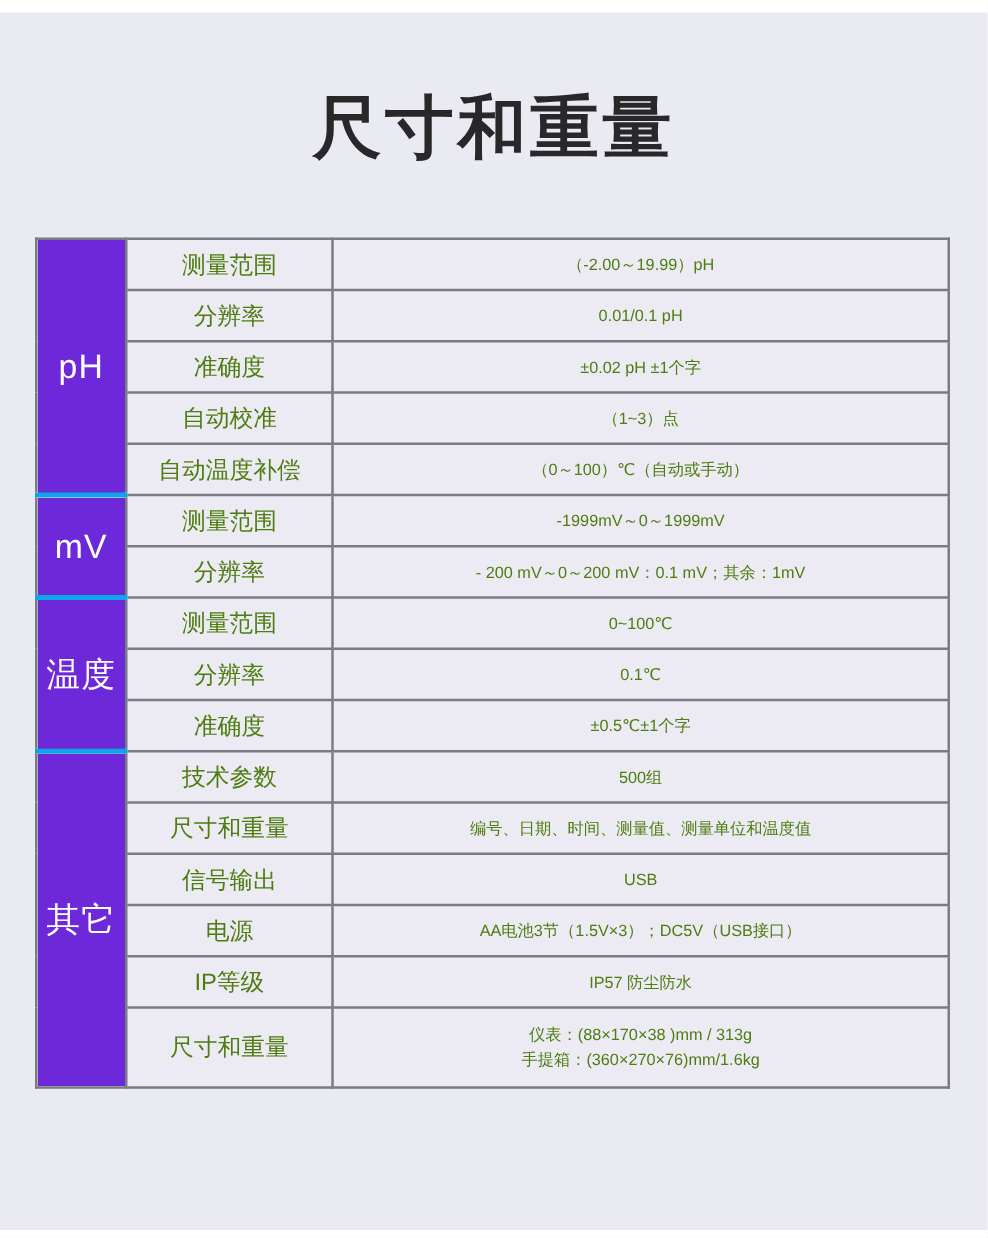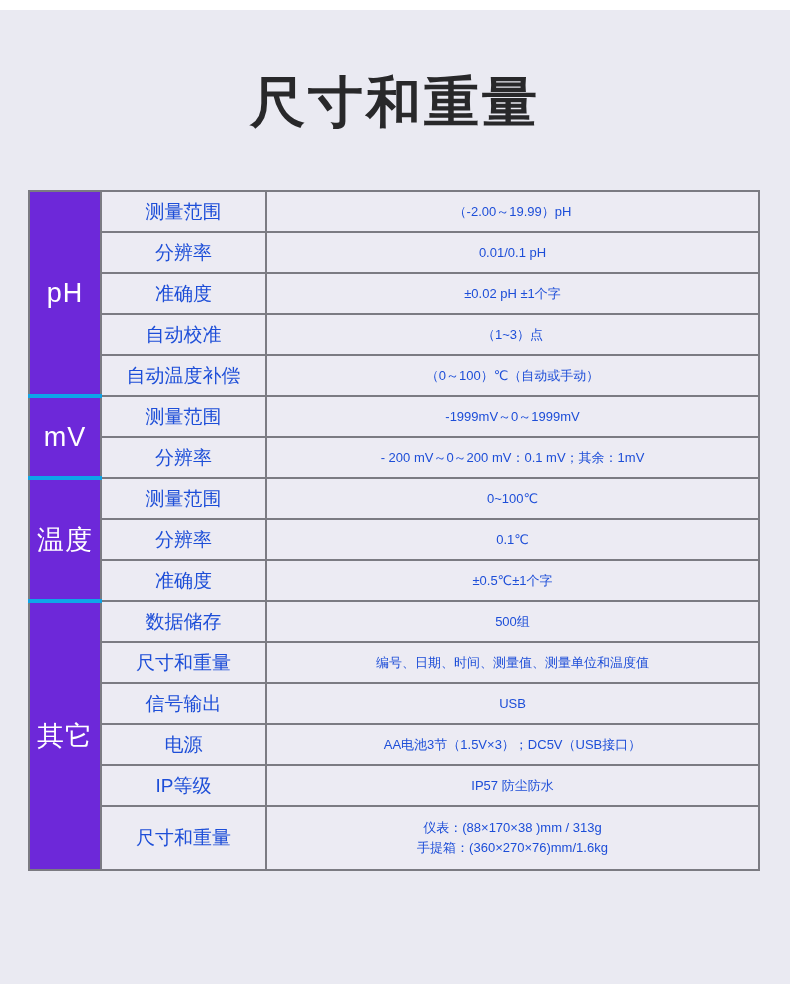--- a/index.html
+++ b/index.html
@@ -39,21 +39,21 @@
     position: absolute;
     top: 190px;
     left: 28px;
     width: 730px;
     border-collapse: collapse;
     table-layout: fixed;
   }
   .spec-table td {
     border: 2px solid #7b7b82;
     background: #ecebf3;
-    color: #1d4ed8;
+    color: #4d7c0f;
     text-align: center;
     vertical-align: middle;
     padding: 0 4px;
     overflow: hidden;
   }
   .spec-table tr { height: 41px; }
   .spec-table tr.row-double { height: 64px; }
   td.group-cell {
     background: #6d28d9;
     color: #ffffff;
@@ -122,21 +122,21 @@
         <td class="param-cell">分辨率</td>
         <td class="value-cell">0.1℃</td>
       </tr>
       <tr>
         <td class="param-cell">准确度</td>
         <td class="value-cell">±0.5℃±1个字</td>
       </tr>
 
       <tr>
         <td class="group-cell group-gap" rowspan="6">其它</td>
-        <td class="param-cell">数据储存</td>
+        <td class="param-cell">技术参数</td>
         <td class="value-cell">500组</td>
       </tr>
       <tr>
         <td class="param-cell">尺寸和重量</td>
         <td class="value-cell">编号、日期、时间、测量值、测量单位和温度值</td>
       </tr>
       <tr>
         <td class="param-cell">信号输出</td>
         <td class="value-cell">USB</td>
       </tr>

